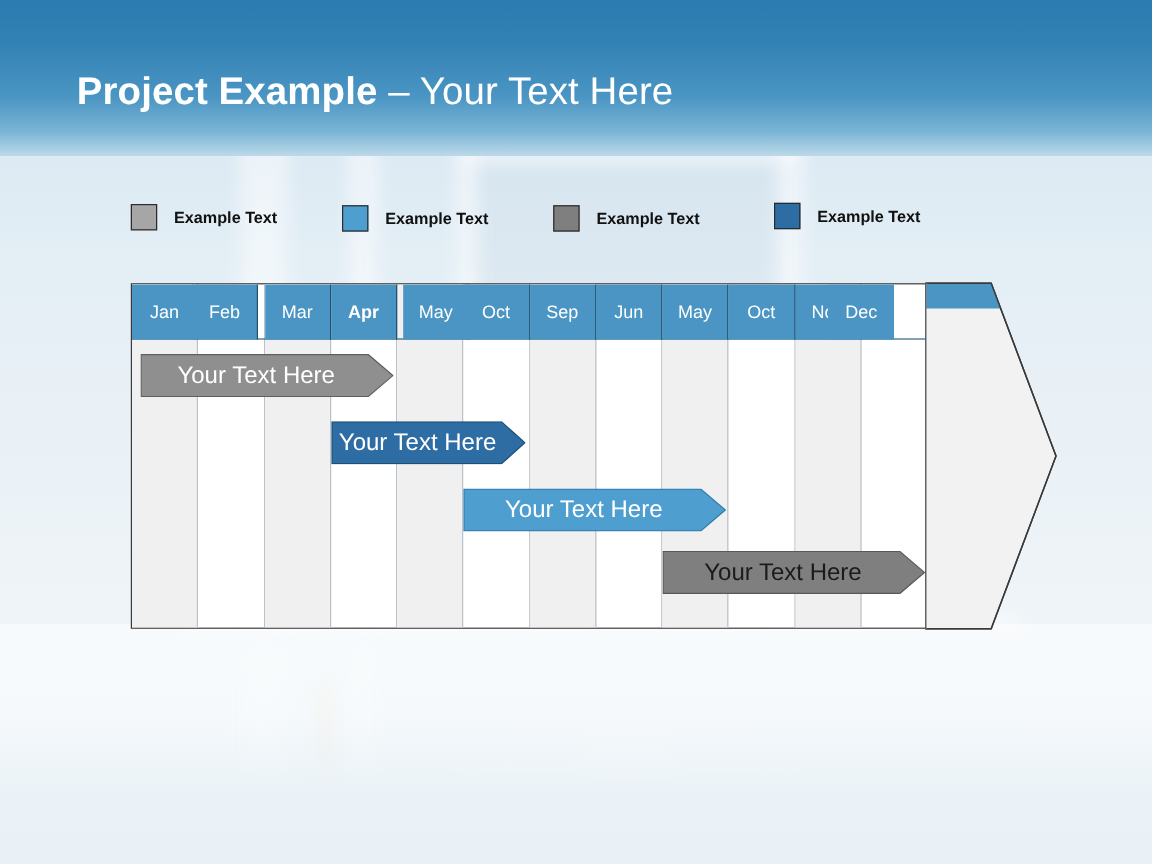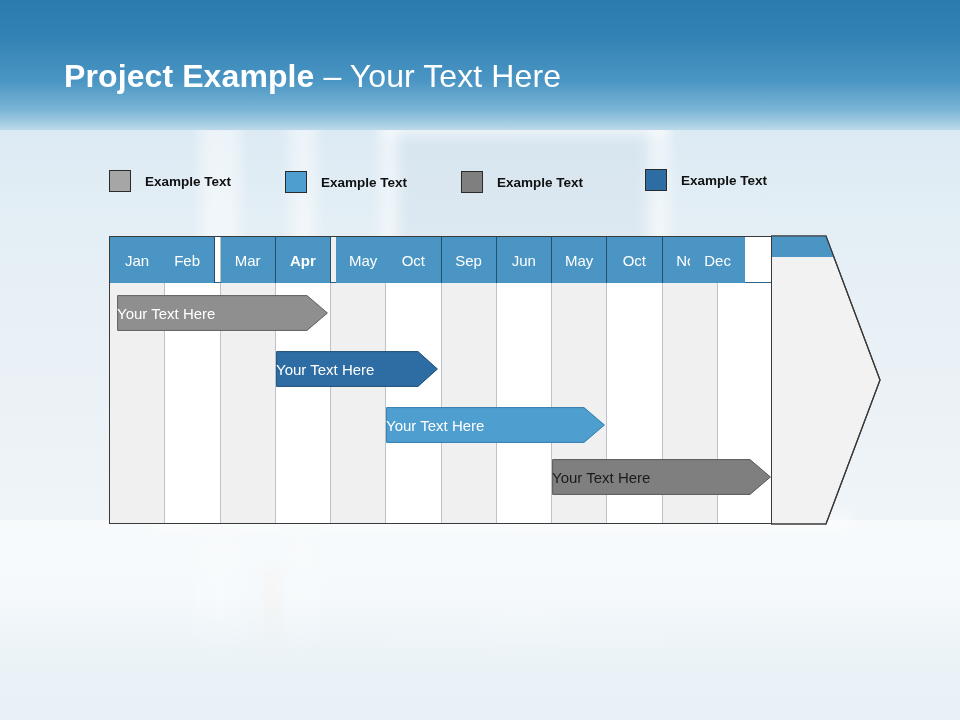--- a/index.html
+++ b/index.html
@@ -118,21 +118,21 @@
   }
 
   
   .task-bar {
     position:absolute; height:36px;
     display:flex; align-items:center;
   }
   .task-bar svg { position:absolute; left:0; top:0; }
   .task-label {
     position:relative; z-index:2; width:100%;
-    text-align:left; font-size:15px;
+    text-align:center; font-size:20px;
     padding-right:18px;
     white-space:nowrap;
   }
   .task-label.on-dark  { color:#ffffff; }
   .task-label.on-light { color:#1b1b1b; }
 </style>
 </head>
 <body>
 
 <div id="bg-base"></div>

